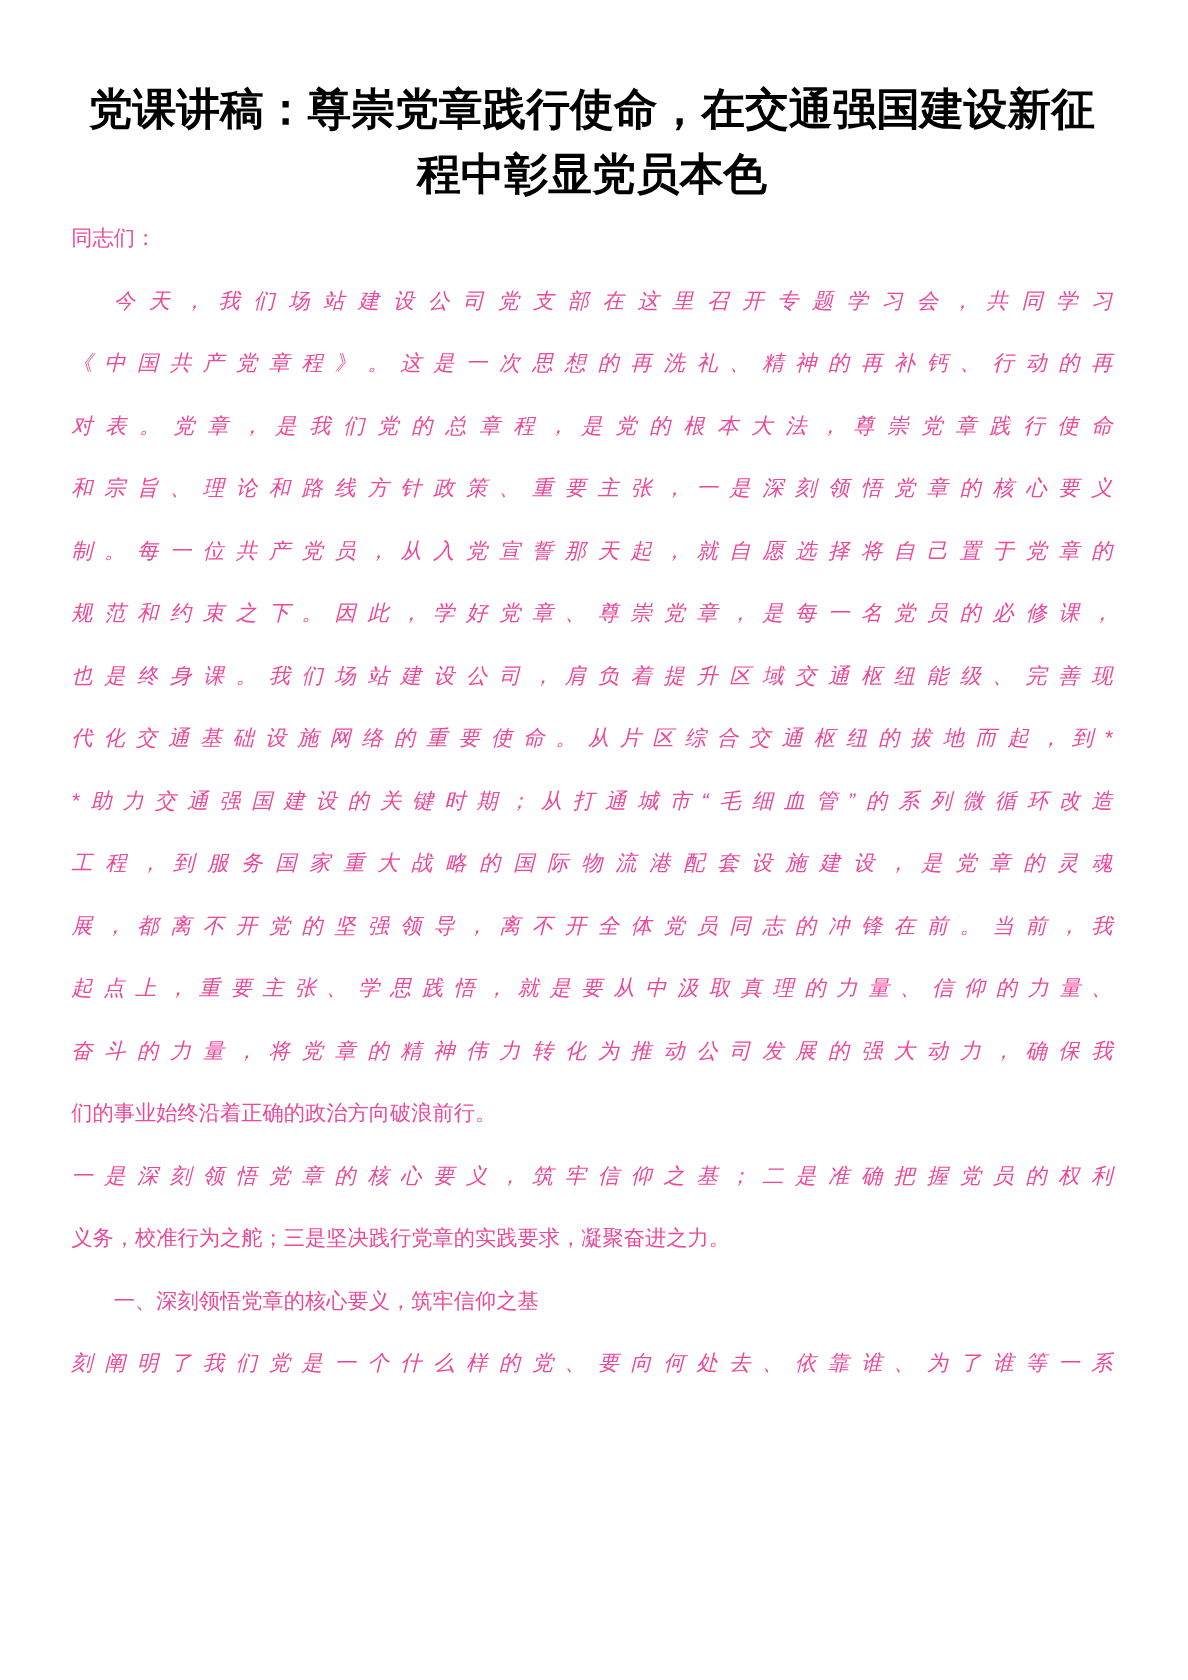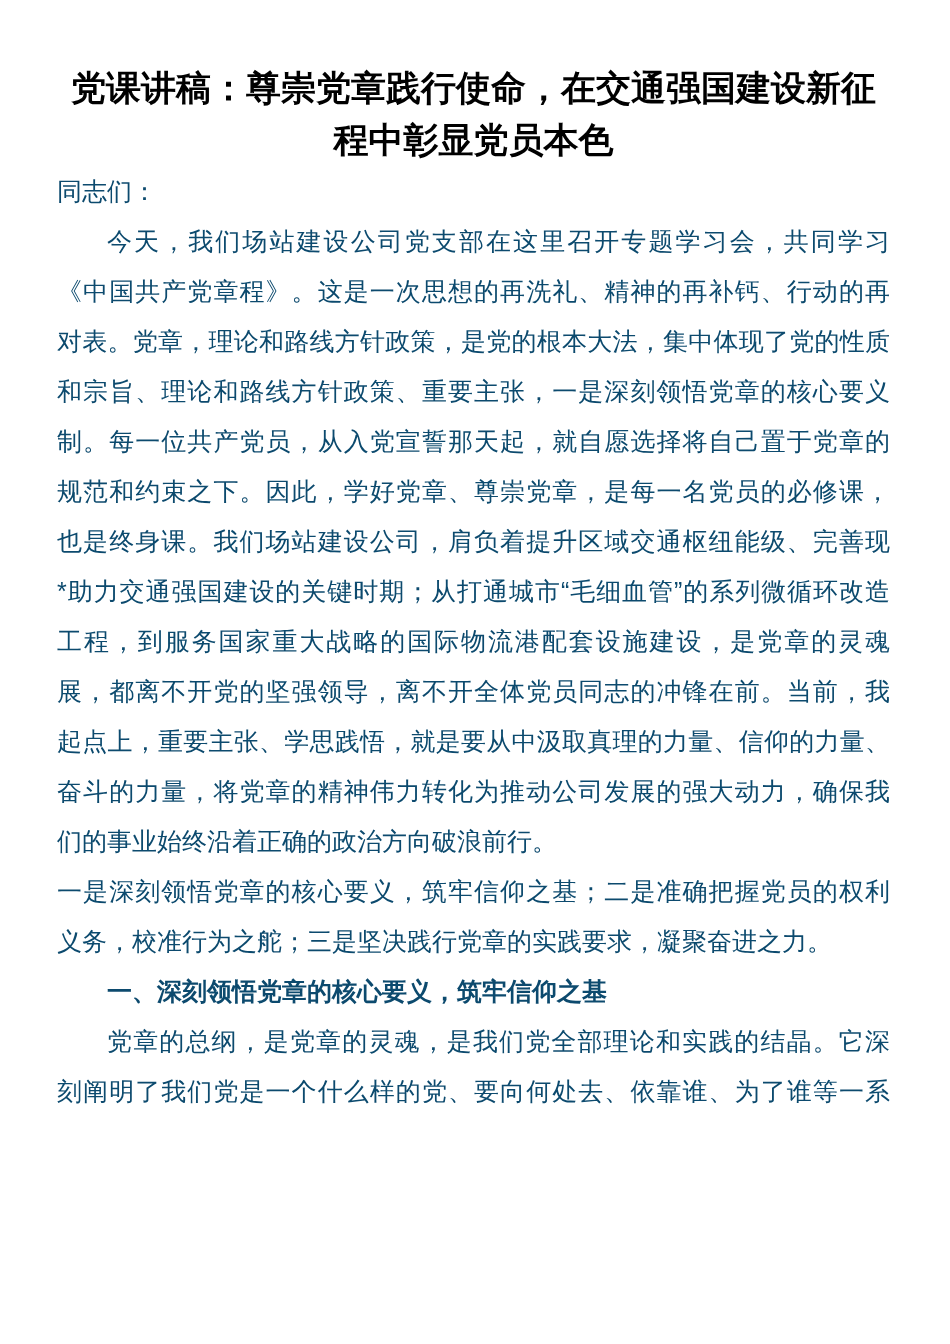--- a/index.html
+++ b/index.html
@@ -19,71 +19,72 @@
     margin: 0 0 0 0;
     font-size: 35px;
     font-weight: 700;
     line-height: 52px;
     text-align: center;
     color: #000000;
   }
   .title .tl { display: block; }
   .doc-body { margin: 0; }
   .line {
-    font-size: 25px;
+    font-size: 17px;
     line-height: 50px;
     min-height: 50px;
     text-align: left;
     white-space: normal;
-    color: #0c4a6e;
+    color: #ec4899;
   }
   .j {
     text-align: justify;
     text-align-last: justify;
     text-justify: inter-character;
+    font-style: italic;
   }
   .ind { text-indent: 2em; }
-  .bold { font-weight: 700; }
+  .bold { font-weight: 400; }
 </style>
 </head>
 <body>
 
 <div class="page">
 
   <h1 class="title">
     <span class="tl">党课讲稿：尊崇党章践行使命，在交通强国建设新征</span>
     <span class="tl">程中彰显党员本色</span>
   </h1>
 
   <div class="doc-body">
 
     <div class="line">同志们：</div>
 
     <div class="para">
       <div class="line ind j">今天，我们场站建设公司党支部在这里召开专题学习会，共同学习</div>
       <div class="line j">《中国共产党章程》。这是一次思想的再洗礼、精神的再补钙、行动的再</div>
-      <div class="line j">对表。党章，理论和路线方针政策，是党的根本大法，集中体现了党的性质</div>
+      <div class="line j">对表。党章，是我们党的总章程，是党的根本大法，尊崇党章践行使命</div>
       <div class="line j">和宗旨、理论和路线方针政策、重要主张，一是深刻领悟党章的核心要义</div>
       <div class="line j">制。每一位共产党员，从入党宣誓那天起，就自愿选择将自己置于党章的</div>
       <div class="line j">规范和约束之下。因此，学好党章、尊崇党章，是每一名党员的必修课，</div>
       <div class="line j">也是终身课。我们场站建设公司，肩负着提升区域交通枢纽能级、完善现</div>
+      <div class="line j">代化交通基础设施网络的重要使命。从片区综合交通枢纽的拔地而起，到*</div>
       <div class="line j">*助力交通强国建设的关键时期；从打通城市“毛细血管”的系列微循环改造</div>
       <div class="line j">工程，到服务国家重大战略的国际物流港配套设施建设，是党章的灵魂</div>
       <div class="line j">展，都离不开党的坚强领导，离不开全体党员同志的冲锋在前。当前，我</div>
       <div class="line j">起点上，重要主张、学思践悟，就是要从中汲取真理的力量、信仰的力量、</div>
       <div class="line j">奋斗的力量，将党章的精神伟力转化为推动公司发展的强大动力，确保我</div>
       <div class="line">们的事业始终沿着正确的政治方向破浪前行。</div>
     </div>
 
     <div class="para">
       <div class="line j">一是深刻领悟党章的核心要义，筑牢信仰之基；二是准确把握党员的权利</div>
       <div class="line">义务，校准行为之舵；三是坚决践行党章的实践要求，凝聚奋进之力。</div>
     </div>
 
     <div class="line ind bold">一、深刻领悟党章的核心要义，筑牢信仰之基</div>
 
     <div class="para">
-      <div class="line ind j">党章的总纲，是党章的灵魂，是我们党全部理论和实践的结晶。它深</div>
       <div class="line j">刻阐明了我们党是一个什么样的党、要向何处去、依靠谁、为了谁等一系</div>
     </div>
 
   </div>
 </div>
 
 </body></html>

